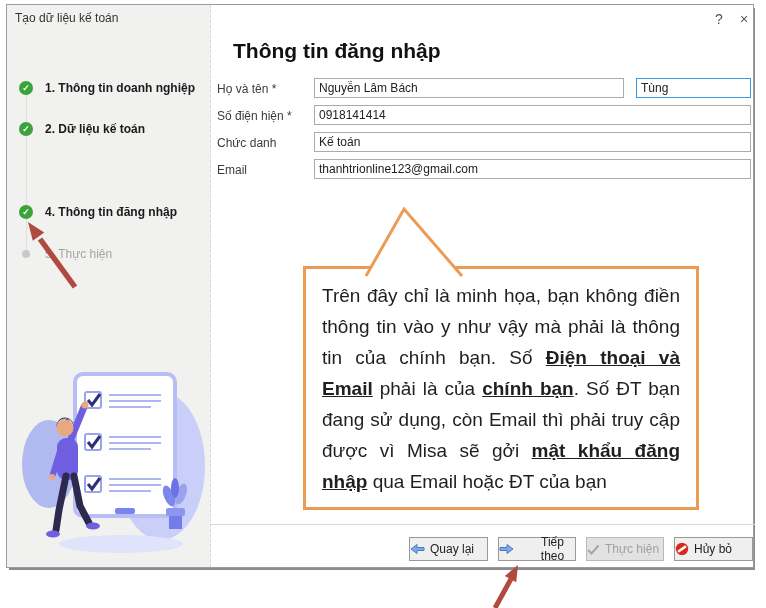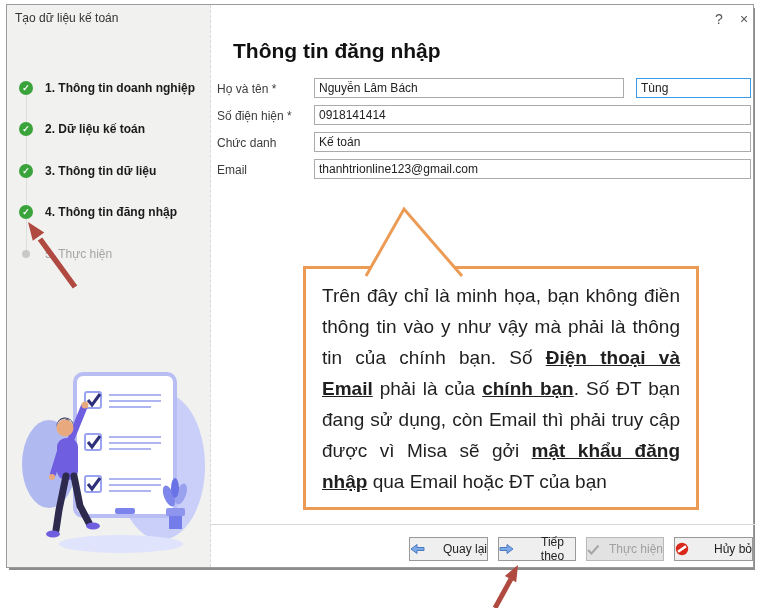--- a/index.html
+++ b/index.html
@@ -100,21 +100,21 @@
   }
   .bu { font-weight:bold; text-decoration:underline; }
 
   
   .footer-sep { position:absolute; left:0; top:519px; width:544px; height:1px; background:#d9d9d9; }
   .btn {
     position:absolute; top:532px; height:24px;
     background:#efefef; border:1px solid #999;
     font-family:"Liberation Sans", sans-serif;
     font-size:12px; color:#222;
-    display:flex; align-items:center; justify-content:space-between; gap:5px;
+    display:flex; align-items:center; justify-content:flex-start; gap:5px;
     cursor:default;
   }
   .btn svg { flex:0 0 auto; }
   .btn.disabled { background:#e2e2e2; border-color:#b9b9b9; color:#a0a0a0; }
   .btn-back  { left:198px; width:79px; }
   .btn-next  { left:287px; width:78px;gap:16px; }
   .btn-run   { left:375px; width:78px; }
   .btn-cancel{ left:463px; width:79px; }
 
   
@@ -134,24 +134,20 @@
     <div class="win-title">Tạo dữ liệu kế toán</div>
     <div class="steps-connector"></div>
 
     <div class="step done" style="top:74px">
       <span class="check-circle"></span>
       <span class="step-label">1. Thông tin doanh nghiệp</span>
     </div>
     <div class="step done" style="top:115px">
       <span class="check-circle"></span>
       <span class="step-label">2. Dữ liệu kế toán</span>
-    </div>
-    <div class="step done" style="top:157px">
-      <span class="check-circle"></span>
-      <span class="step-label">3. Thông tin dữ liệu</span>
     </div>
     <div class="step done" style="top:198px">
       <span class="check-circle"></span>
       <span class="step-label">4. Thông tin đăng nhập</span>
     </div>
     <div class="step pending" style="top:240px">
       <span class="pending-dot"></span>
       <span class="step-label">5. Thực hiện</span>
     </div>
 

